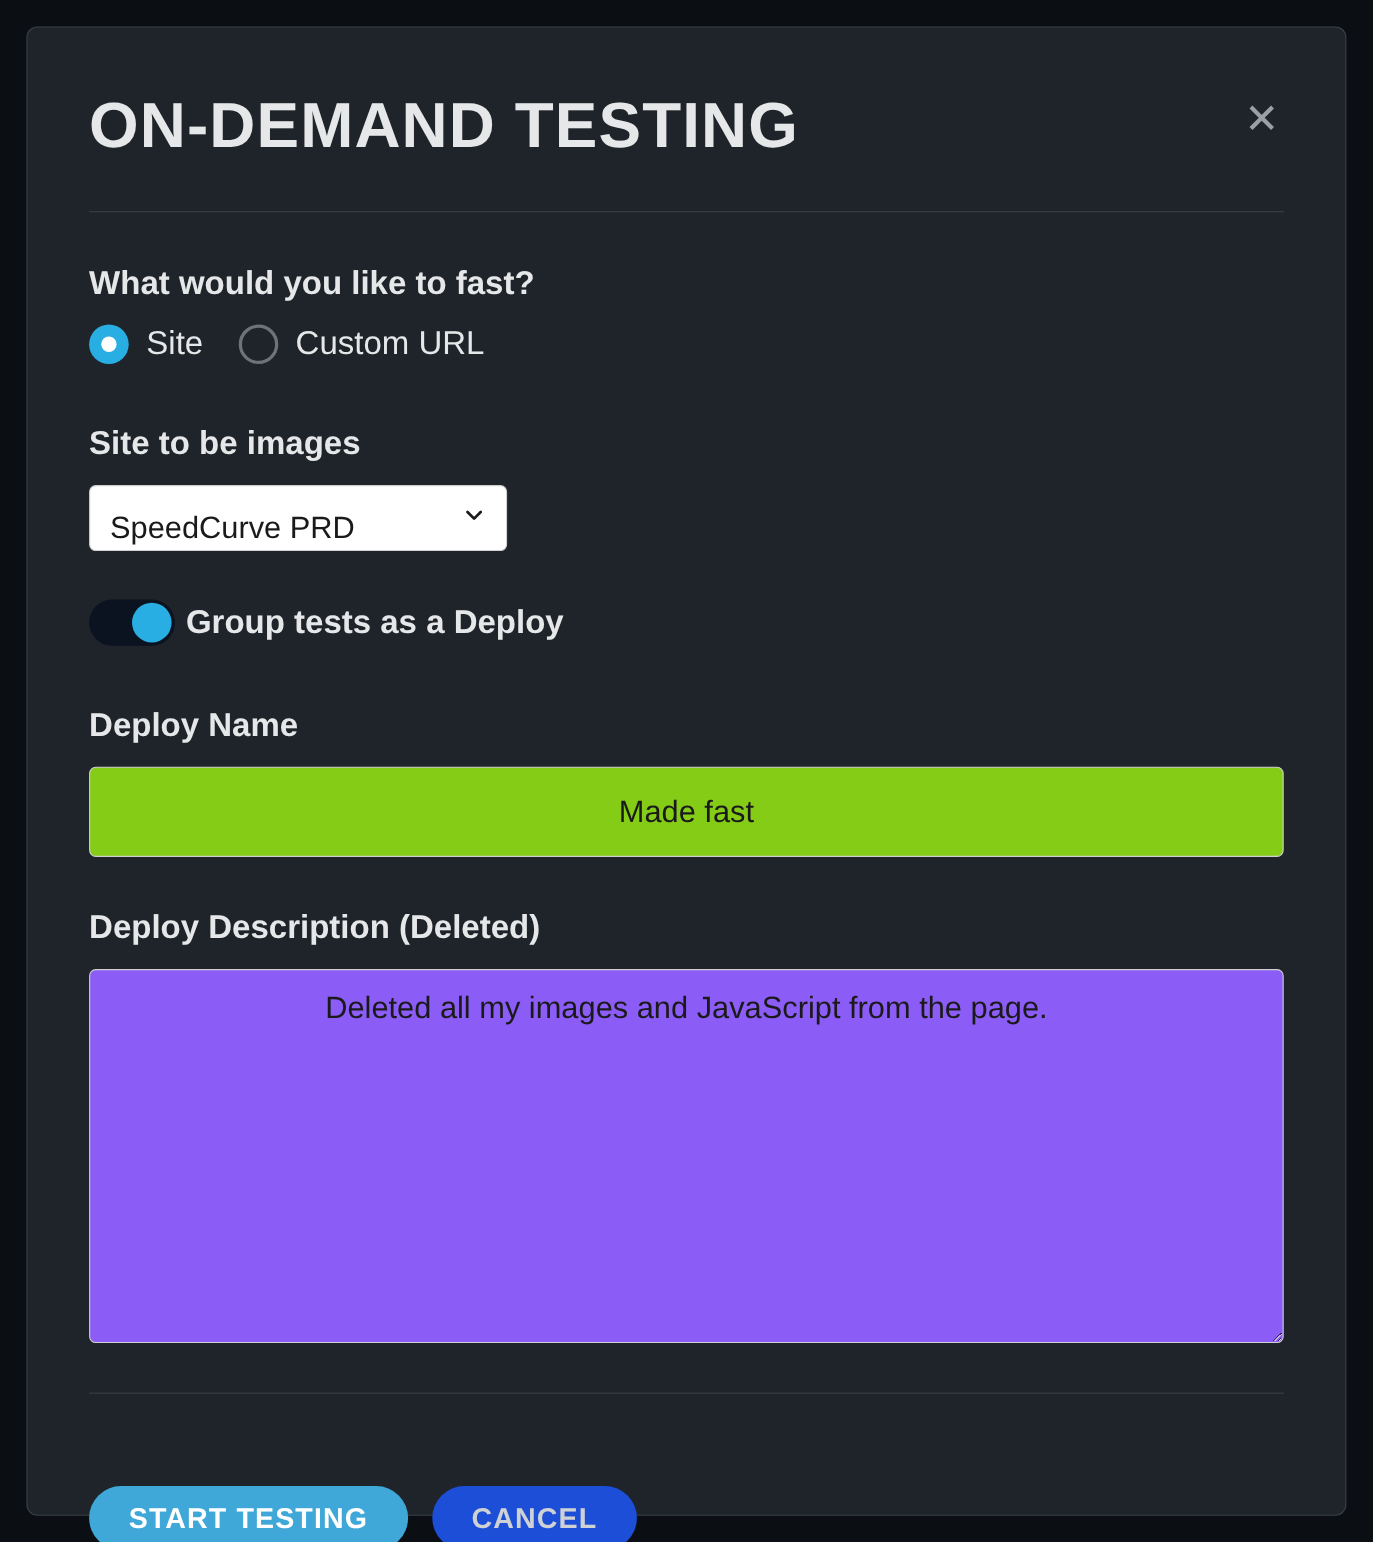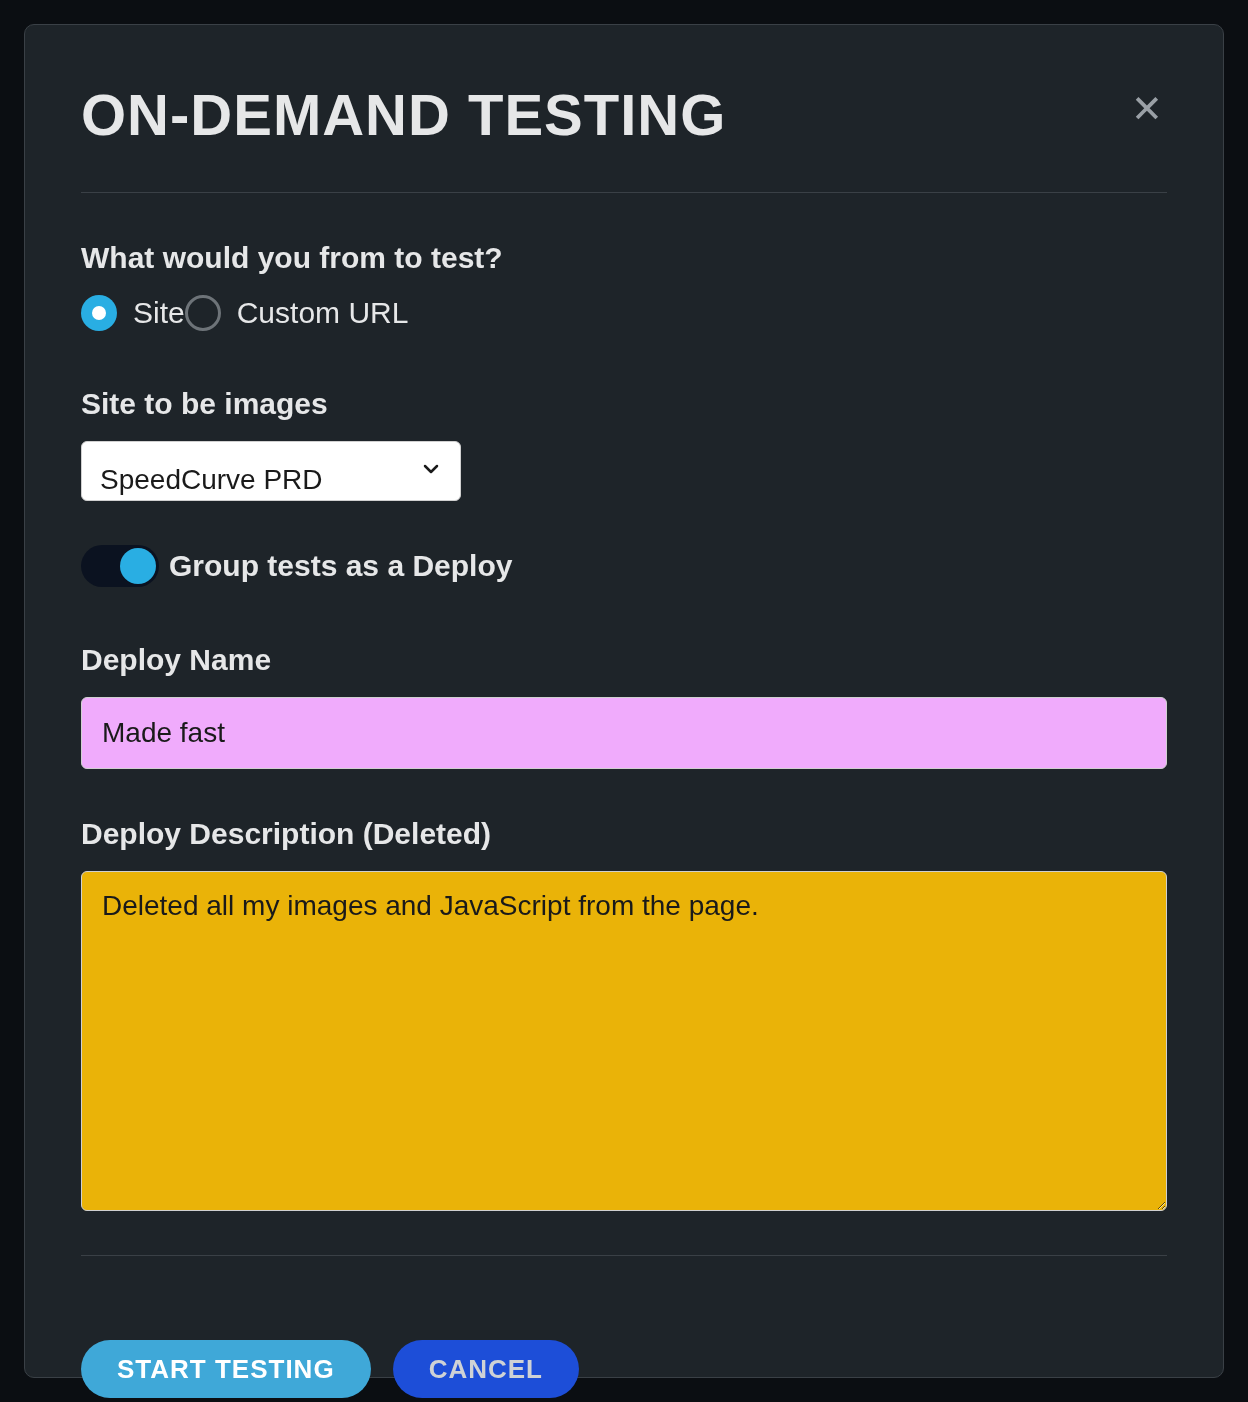--- a/index.html
+++ b/index.html
@@ -52,20 +52,21 @@
   }
   .section-label {
     font-size: 30px;
     font-weight: 800;
     color: #e6e7e8;
     margin-bottom: 20px;
   }
   .radio-row {
     display: flex;
     align-items: center;
+    gap: 32px;
     margin-bottom: 56px;
   }
   .radio-opt {
     display: flex;
     align-items: center;
     gap: 16px;
     cursor: pointer;
   }
   .radio-outer {
     width: 36px;
@@ -144,41 +145,43 @@
     background: #29aee3;
     border-radius: 50%;
   }
   .toggle-label {
     font-size: 30px;
     font-weight: 800;
     color: #e6e7e8;
   }
   .text-input {
     width: 100%;
-    height: 72px;
-    background: #f0abfc;
+    height: 82px;
+    background: #84cc16;
     border: 1px solid #d0d0d0;
     border-radius: 6px;
     padding: 0 20px;
     font-size: 28px;
     color: #1a1a1a;
     margin-bottom: 48px;
+    text-align: center;
   }
   .textarea {
     width: 100%;
     height: 340px;
-    background: #eab308;
+    background: #8b5cf6;
     border: 1px solid #d0d0d0;
     border-radius: 6px;
     padding: 18px 20px;
     font-size: 28px;
     color: #1a1a1a;
     font-family: inherit;
     resize: both;
     margin-bottom: 40px;
+    text-align: center;
   }
   .hr2 {
     height: 1px;
     background: #3a4046;
     margin-bottom: 48px;
   }
   .button-row {
     display: flex;
     gap: 22px;
   }
@@ -212,21 +215,21 @@
   <div class="modal">
 
     <div class="close-btn">
       <span>✕</span>
     </div>
 
     <h1 class="title">ON-DEMAND TESTING</h1>
 
     <div class="hr"></div>
 
-    <div class="section-label">What would you from to test?</div>
+    <div class="section-label">What would you like to fast?</div>
 
     <div class="radio-row">
       <div class="radio-opt">
         <div class="radio-outer selected">
           <div class="radio-inner"></div>
         </div>
         <span class="radio-text">Site</span>
       </div>
       <div class="radio-opt">
         <div class="radio-outer unselected"></div>

